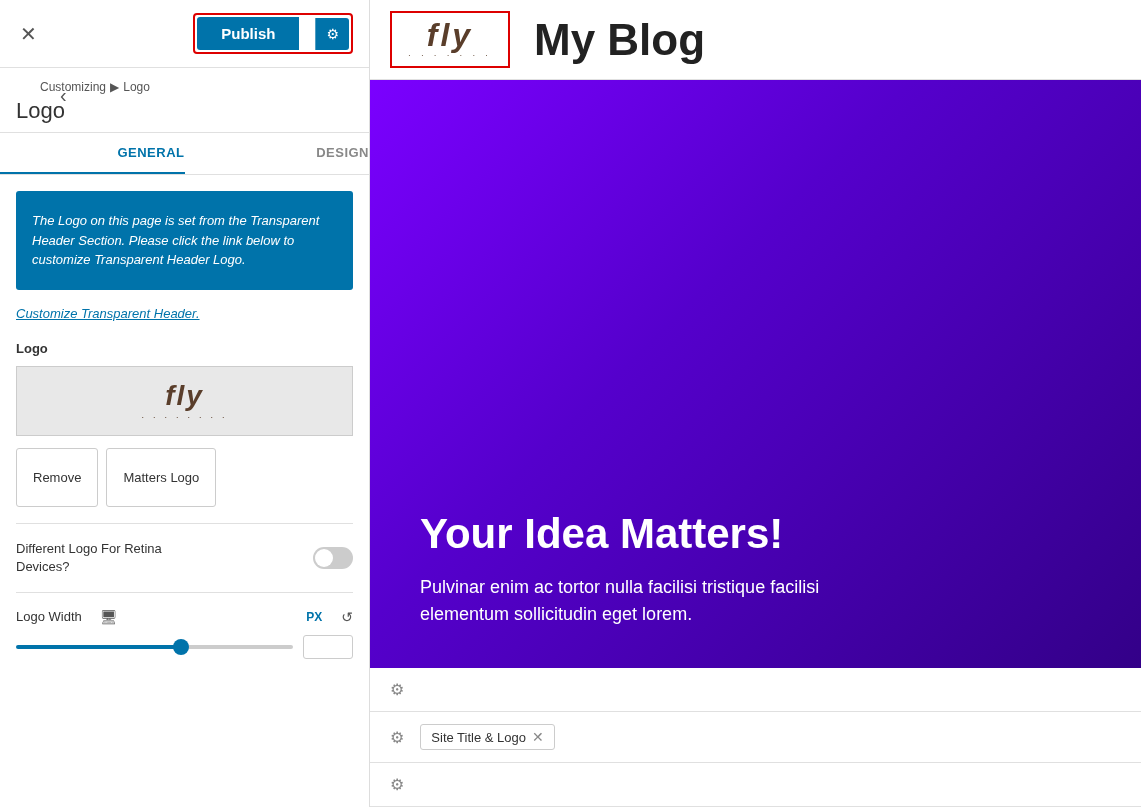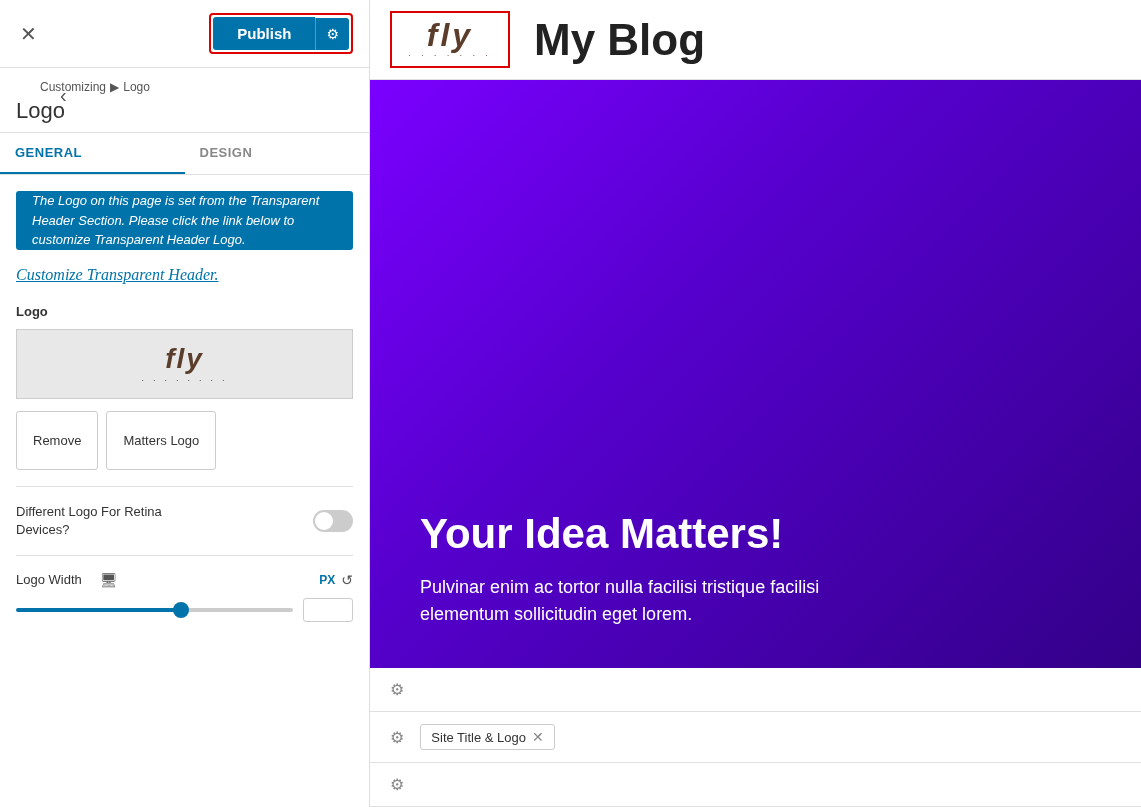--- a/index.html
+++ b/index.html
@@ -31,21 +31,21 @@
       background: none;
       border: none;
       cursor: pointer;
       font-size: 20px;
       color: #555;
       padding: 4px;
     }
     .publish-area {
       display: flex;
       align-items: center;
-      gap: 0;
+      gap: 16px;
       border: 2px solid #d00;
       border-radius: 4px;
       padding: 2px;
     }
     .publish-btn {
       background: #0073aa;
       color: #fff;
       border: none;
       padding: 8px 24px;
       font-size: 15px;
@@ -105,22 +105,22 @@
       padding-left: 0;
     }
 
     
     .tabs {
       display: flex;
       border-bottom: 1px solid #e0e0e0;
     }
     .tab {
       flex: 1;
-      text-align: left;
-      padding: 12px 15px;
+      text-align: right;
+      padding: 12px 0;
       font-size: 13px;
       font-weight: 600;
       letter-spacing: 0.5px;
       color: #888;
       cursor: pointer;
       border-bottom: 2px solid transparent;
       text-transform: uppercase;
     }
     .tab.active {
       color: #0073aa;
@@ -131,38 +131,37 @@
     .panel-content {
       flex: 1;
       overflow-y: auto;
       padding: 16px;
     }
 
     
     .info-box {
       background: #0073aa;
       color: #fff;
-      padding: 0 16px;
+      padding: 20px 16px;
       border-radius: 3px;
       font-size: 13px;
       line-height: 1.5;
       margin-bottom: 16px;
       font-style: italic;
     }
 
     
     .customize-link {
       display: block;
       color: #0073aa;
-      font-size: 16px;
+      font-size: 13px;
       text-decoration: underline;
       font-style: italic;
       margin-bottom: 20px;
       cursor: pointer;
-      font-family: Liberation Serif, serif;
     }
 
     
     .field-label {
       font-size: 13px;
       font-weight: 600;
       color: #333;
       margin-bottom: 10px;
     }
 
@@ -269,21 +268,21 @@
       align-items: center;
       gap: 18px;
     }
     .monitor-icon {
       font-size: 14px;
       color: #555;
     }
     .px-reset-row {
       display: flex;
       align-items: center;
-      gap: 6px;
+      gap: 19px;
     }
     .px-label {
       font-size: 12px;
       color: #0073aa;
       font-weight: 600;
     }
     .reset-icon {
       color: #555;
       font-size: 14px;
       cursor: pointer;

